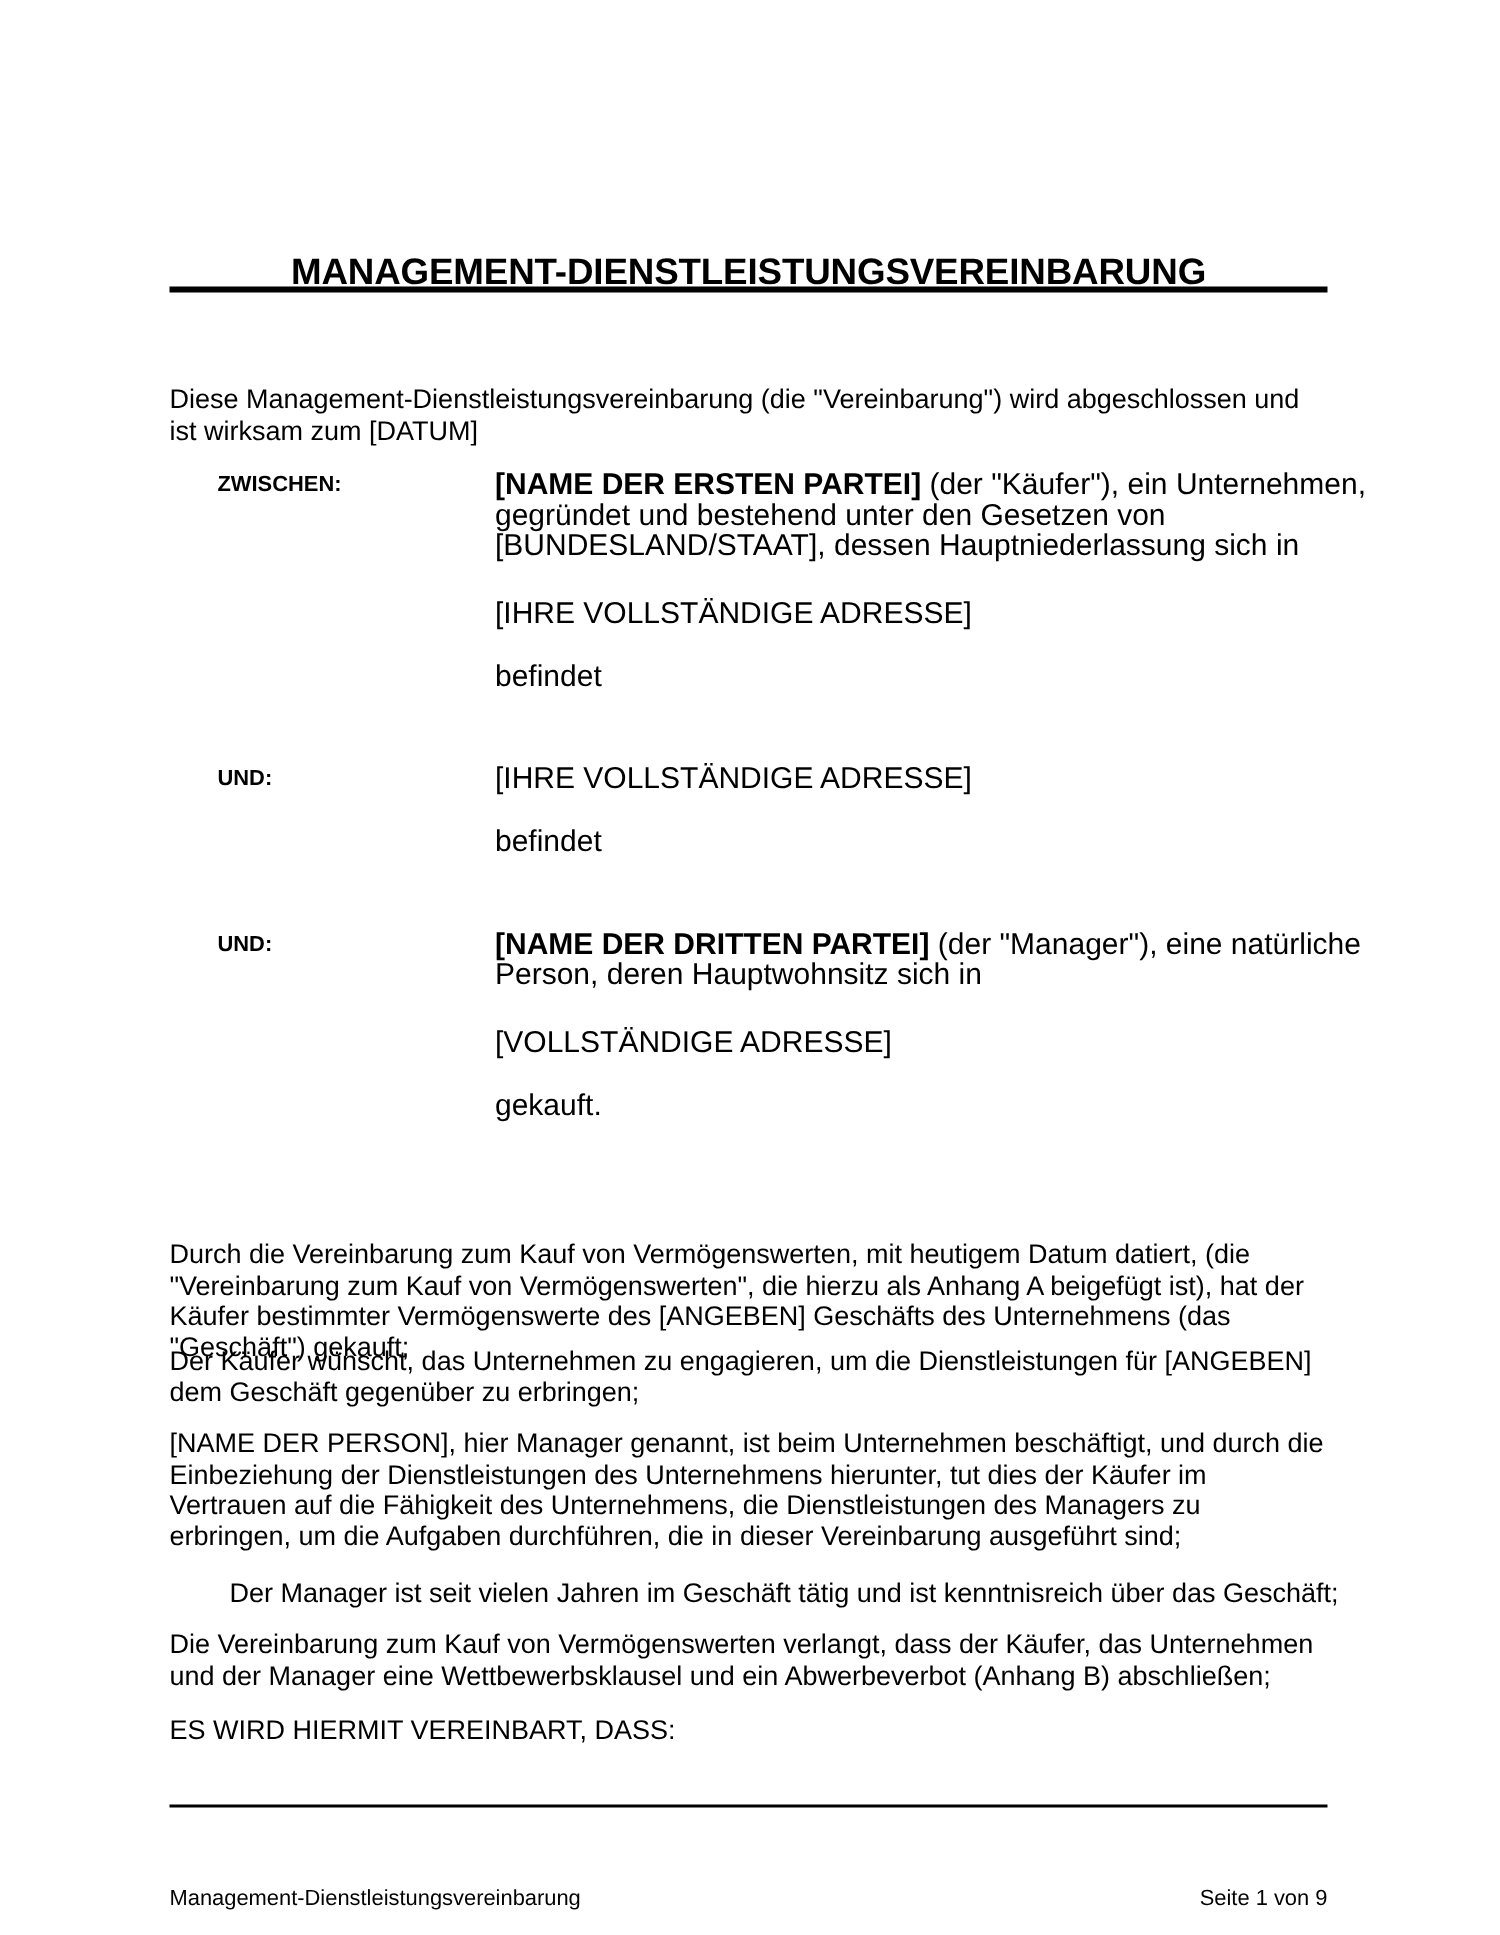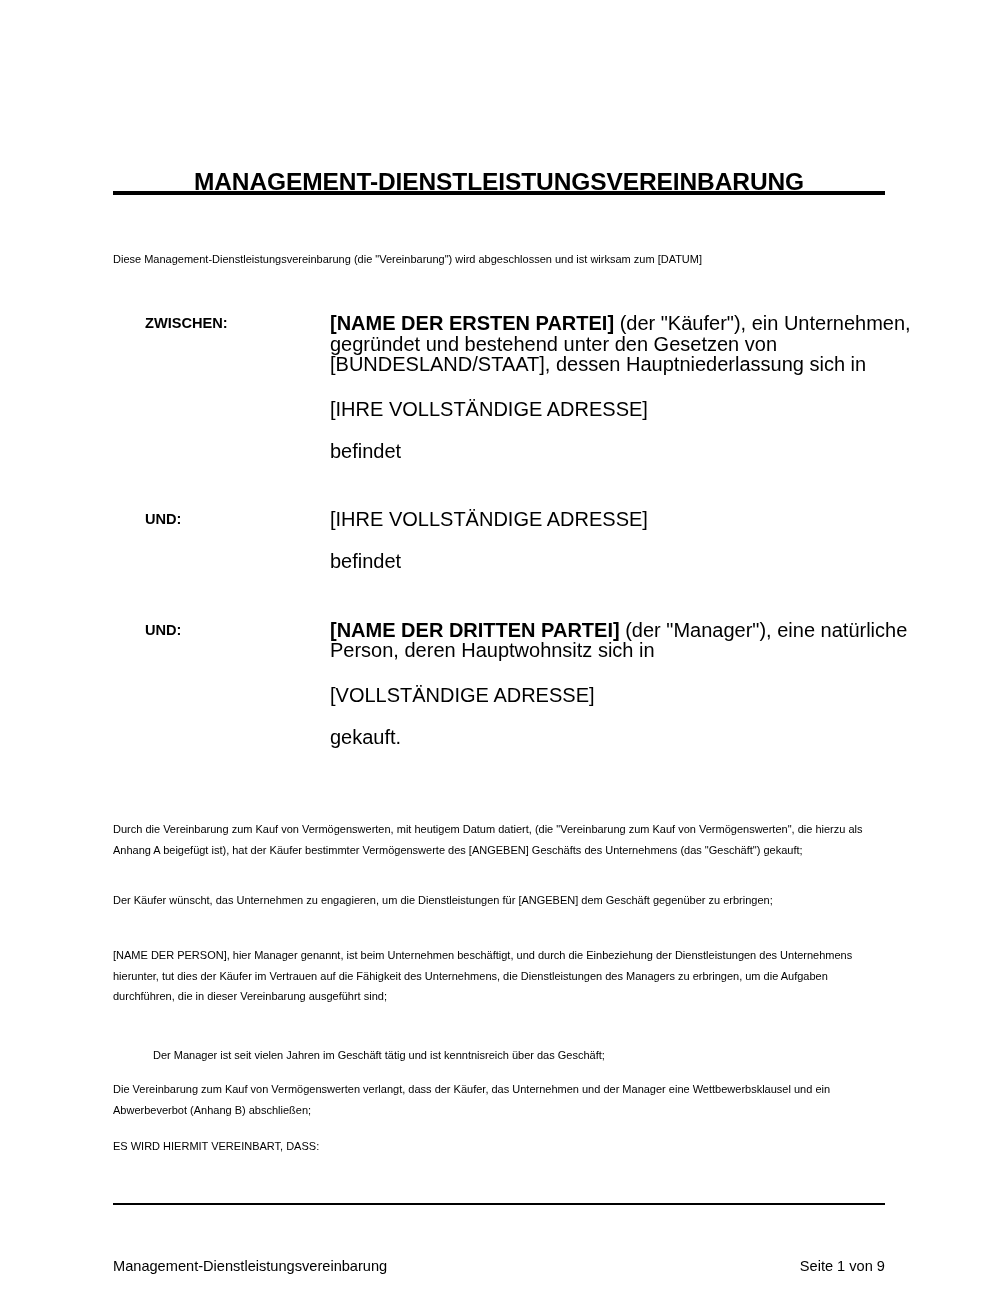--- a/index.html
+++ b/index.html
@@ -45,21 +45,21 @@
     width: 772px;
     height: 4px;
     background: #000000;
   }
 
   
   .body-block {
     position: absolute;
     left: 113px;
     width: 772px;
-    font-size: 11px;
+    font-size: 18px;
     line-height: 20.5px;
     text-align: left;
   }
 
   .intro   { top: 238px; }
   .rec1    { top: 808px; }
   .rec2    { top: 879px; }
   .rec3    { top: 934px; }
   .rec4    { top: 1034px; margin-left: 40px; }
   .rec5    { top: 1068px; }

